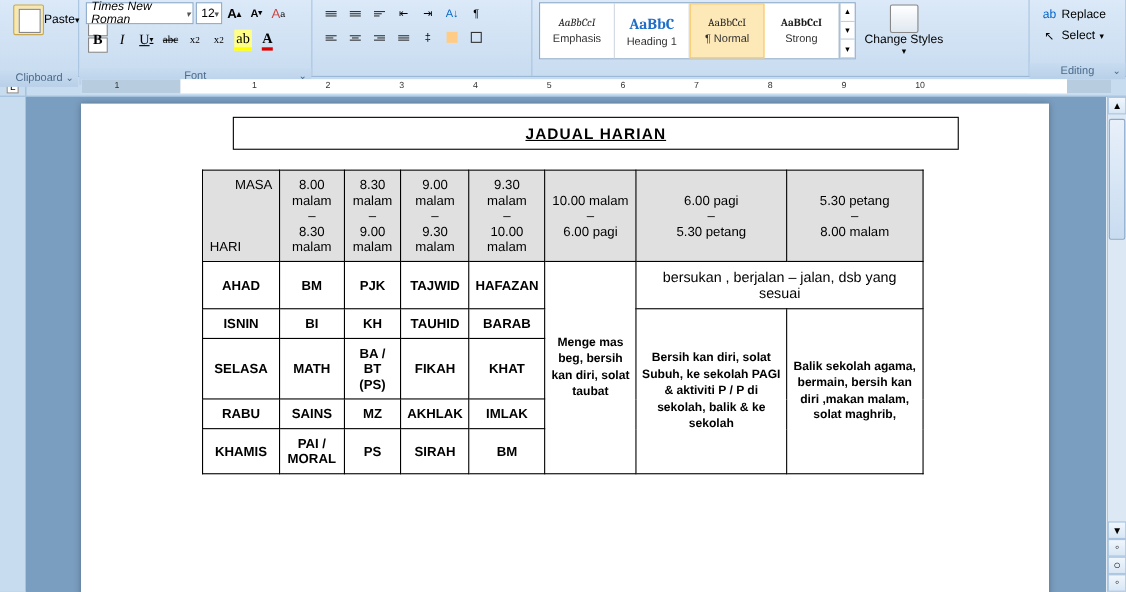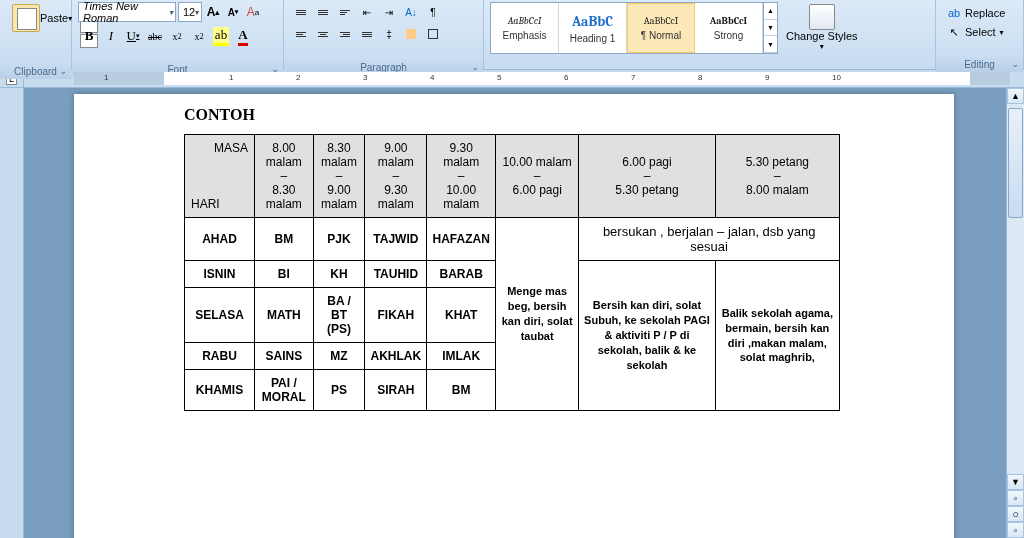--- a/index.html
+++ b/index.html
@@ -200,21 +200,20 @@
           </div>
         <div class="pbtn">‡</div>
         <div class="pbtn">
             <span style="width:10px;height:10px;background:#fc8;display:block"></span>
           </div>
         <div class="pbtn">
             <span style="width:10px;height:10px;border:1px solid #333;display:block"></span>
           </div>
       </div>
     </div>
-    <div class="group-label">Paragraph</div>
   </div>
 
   <div class="ribbon-group" style="flex:1">
     <div class="group-body">
       <div class="styles-gallery">
         <div class="style-item">
           <div class="style-preview" style="font-style:italic">AaBbCcI</div>
           <div class="style-name">Emphasis</div>
         </div>
         <div class="style-item">
@@ -280,21 +279,23 @@
     <span class="num" style="left:624px">8</span>
     <span class="num" style="left:691px">9</span>
     <span class="num" style="left:758px">10</span>
   </div>
 </div>
 
 <div class="workspace">
   <div class="vruler-col"></div>
   <div class="doc-area">
     <div class="page">
-      <div class="heading">CONTOH</div>
+      <div class="title-box">
+        <span>JADUAL  HARIAN</span>
+      </div>
 
       <table class="sched">
         <tbody>
             <tr class="hdr-row">
           <th class="corner" style="width:70px">
             <span class="m">MASA</span>
             <span class="h">HARI</span>
           </th>
           <th><span>8.00 malam</span><br>–<br><span>8.30 malam</span></th>
           <th><span>8.30 malam</span><br>–<br><span>9.00 malam</span></th>

